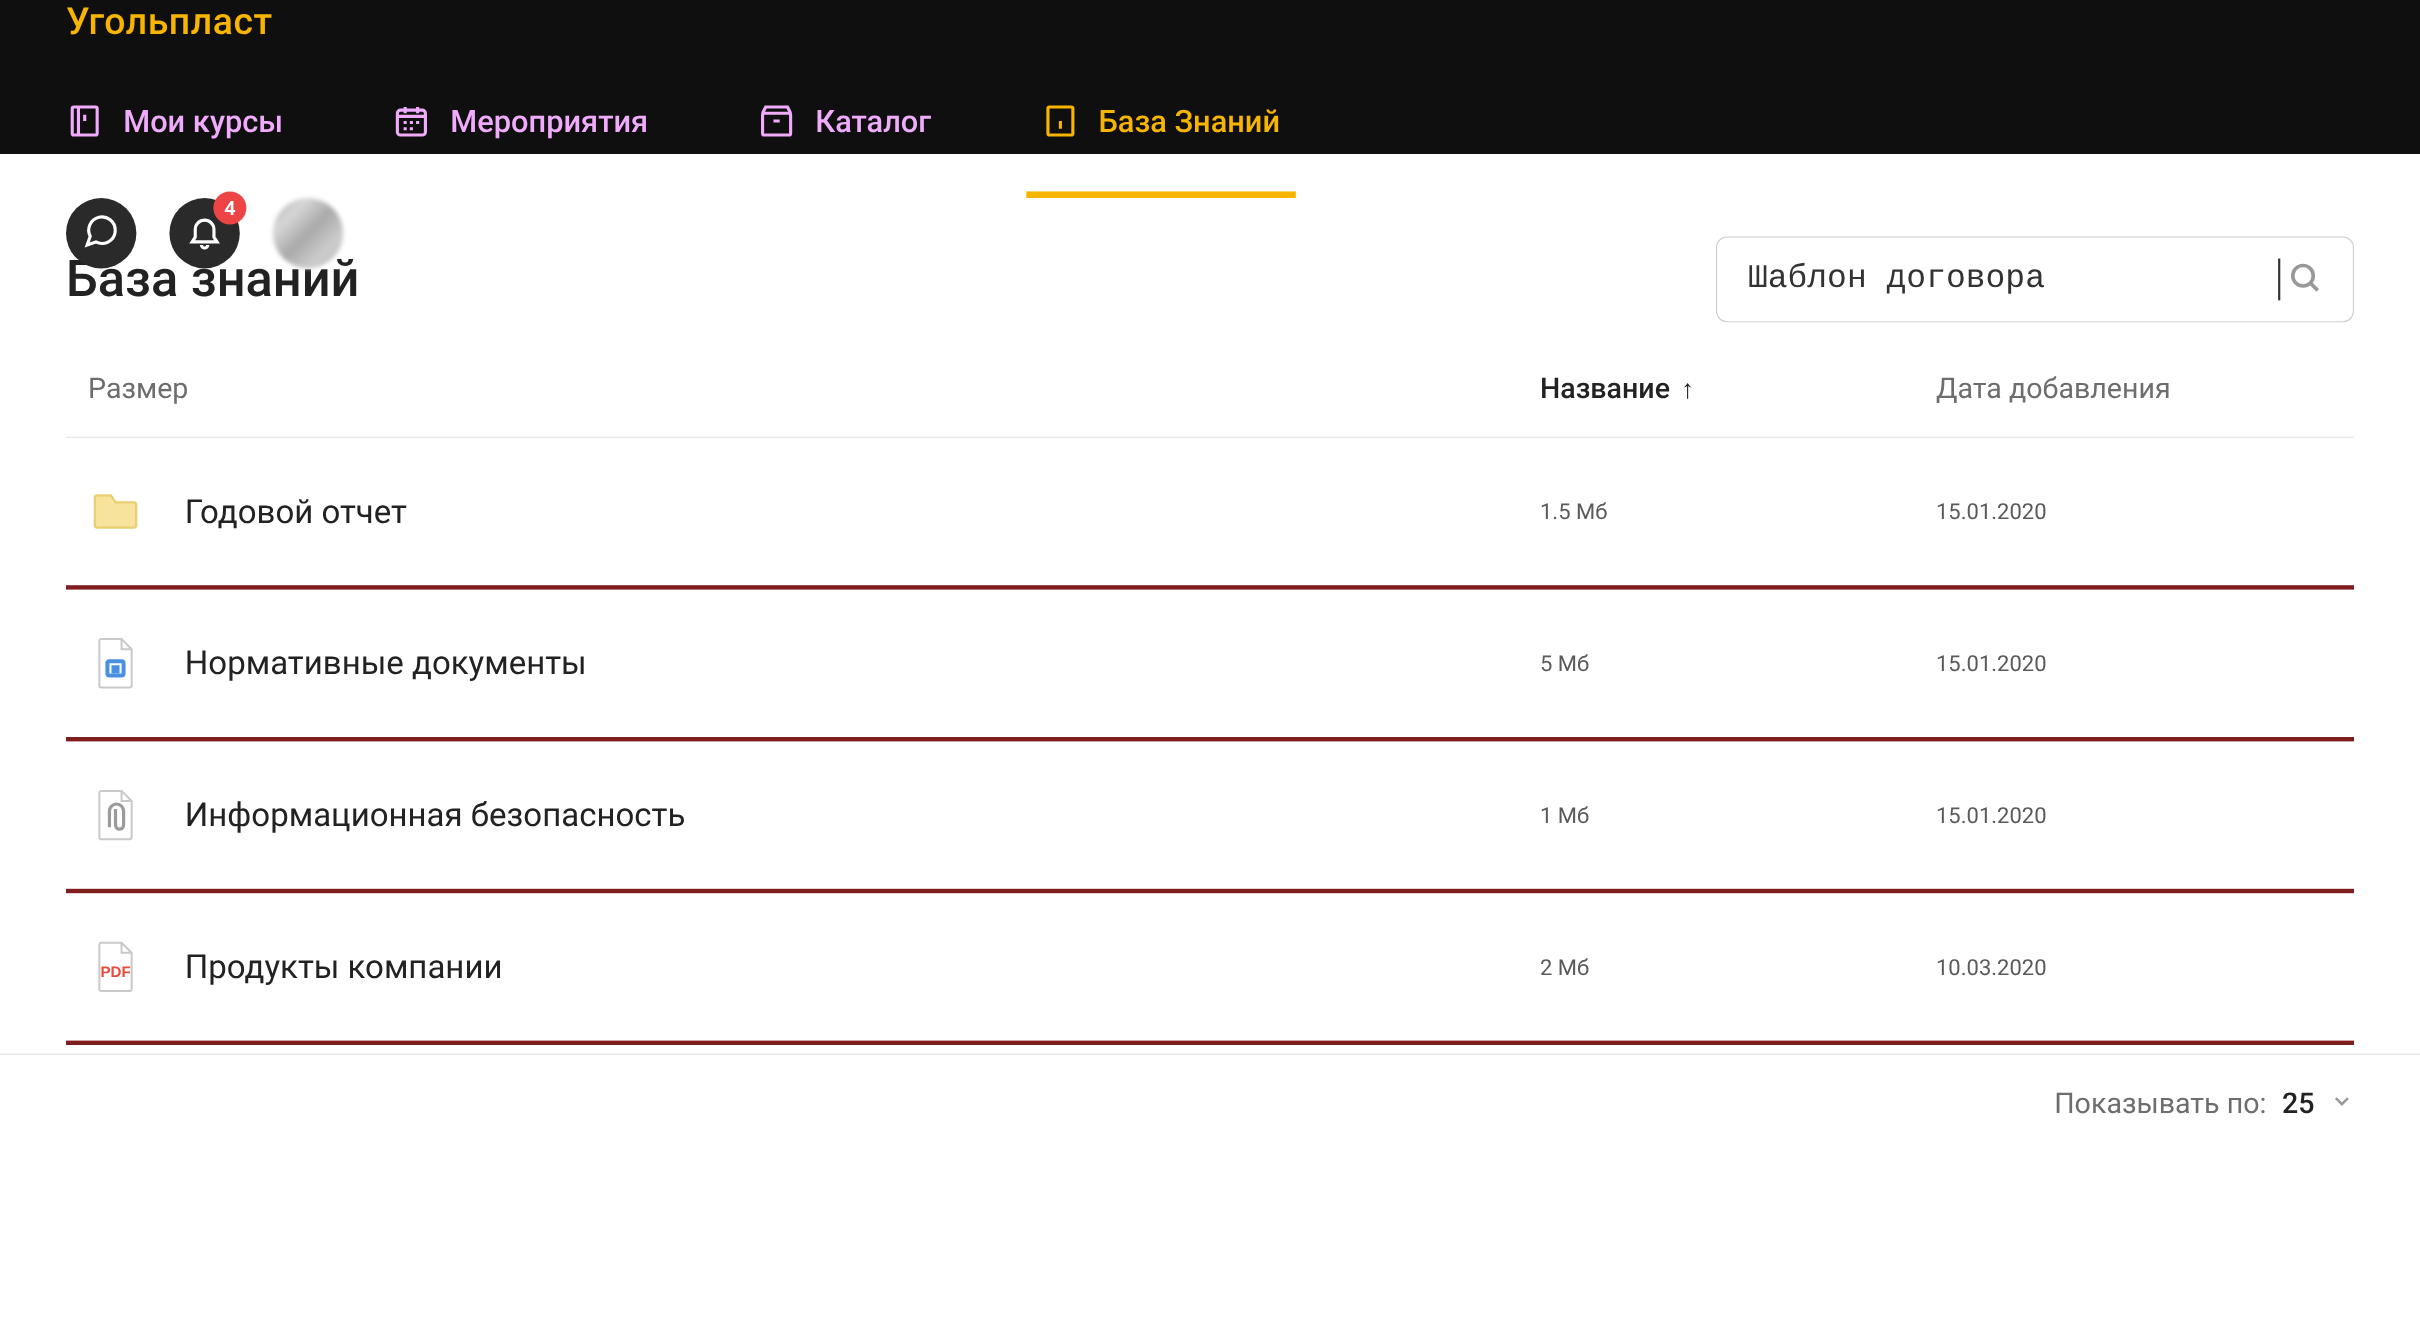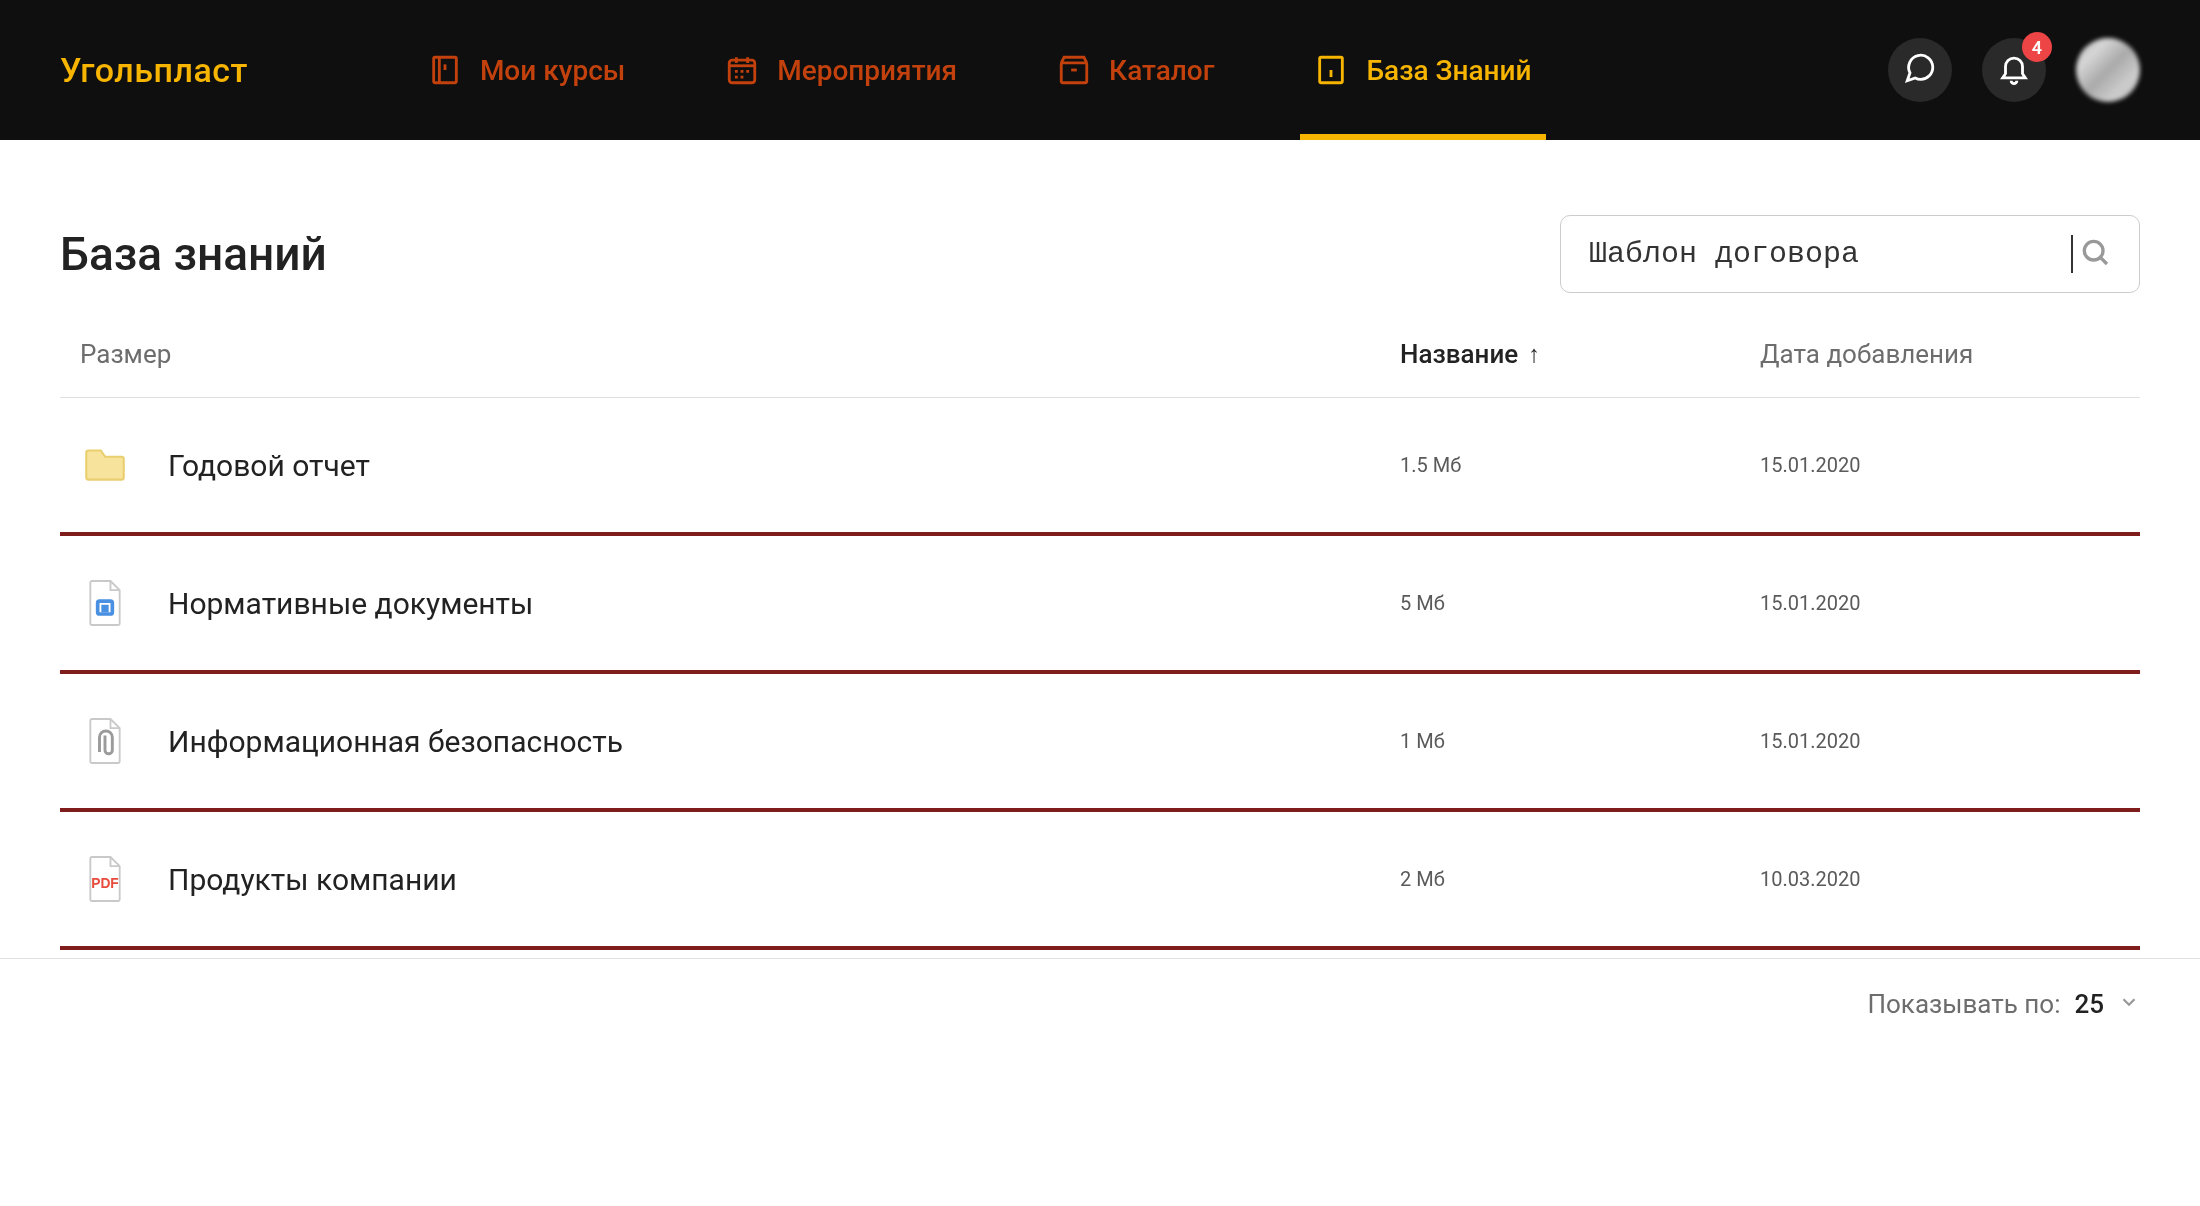--- a/index.html
+++ b/index.html
@@ -10,41 +10,42 @@
     width: 2200px;
     height: 1206px;
     overflow: hidden;
   }
 
   
   .header {
     height: 140px;
     background: #0f0f0f;
     display: flex;
-    align-items: center;
+    align-items: flex-start;
     padding: 0 60px;
     position: relative;
+    flex-direction: column;
   }
   .logo {
     color: #f7b500;
     font-size: 34px;
     font-weight: 500;
     letter-spacing: 0.5px;
     margin-right: 180px;
   }
   .nav {
     display: flex;
     gap: 100px;
     flex: 1;
   }
   .nav-item {
     display: flex;
     align-items: center;
     gap: 18px;
-    color: #c2410c;
+    color: #f0abfc;
     font-size: 28px;
     font-weight: 500;
     cursor: pointer;
     position: relative;
     height: 140px;
   }
   .nav-item.active { color: #f7b500; }
   .nav-item.active::after {
     content: "";
     position: absolute;

